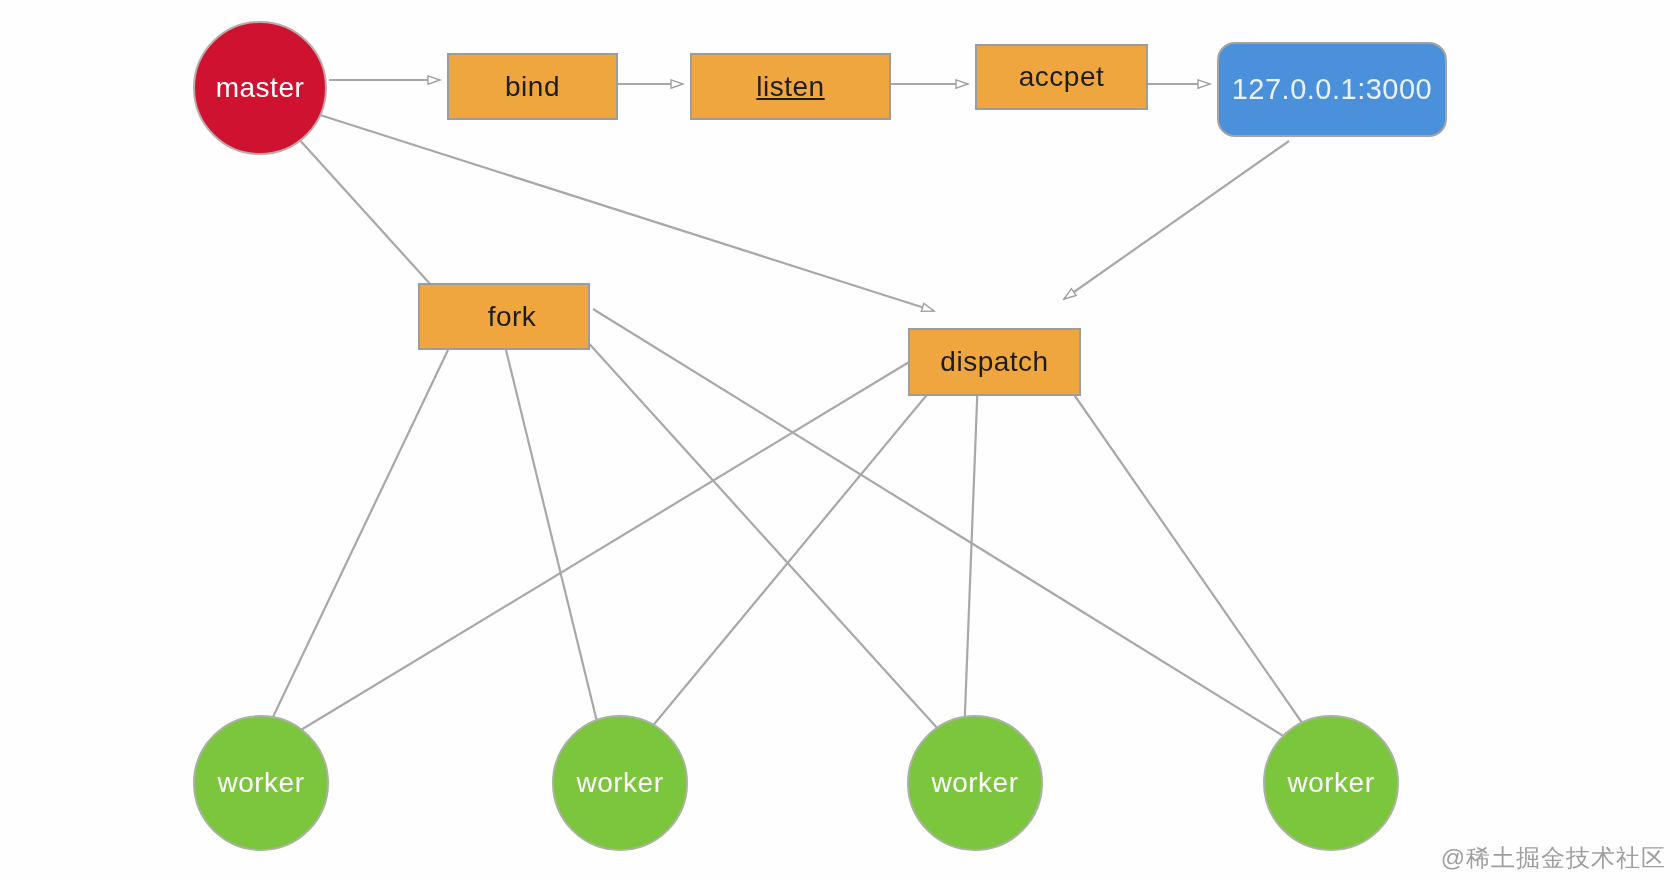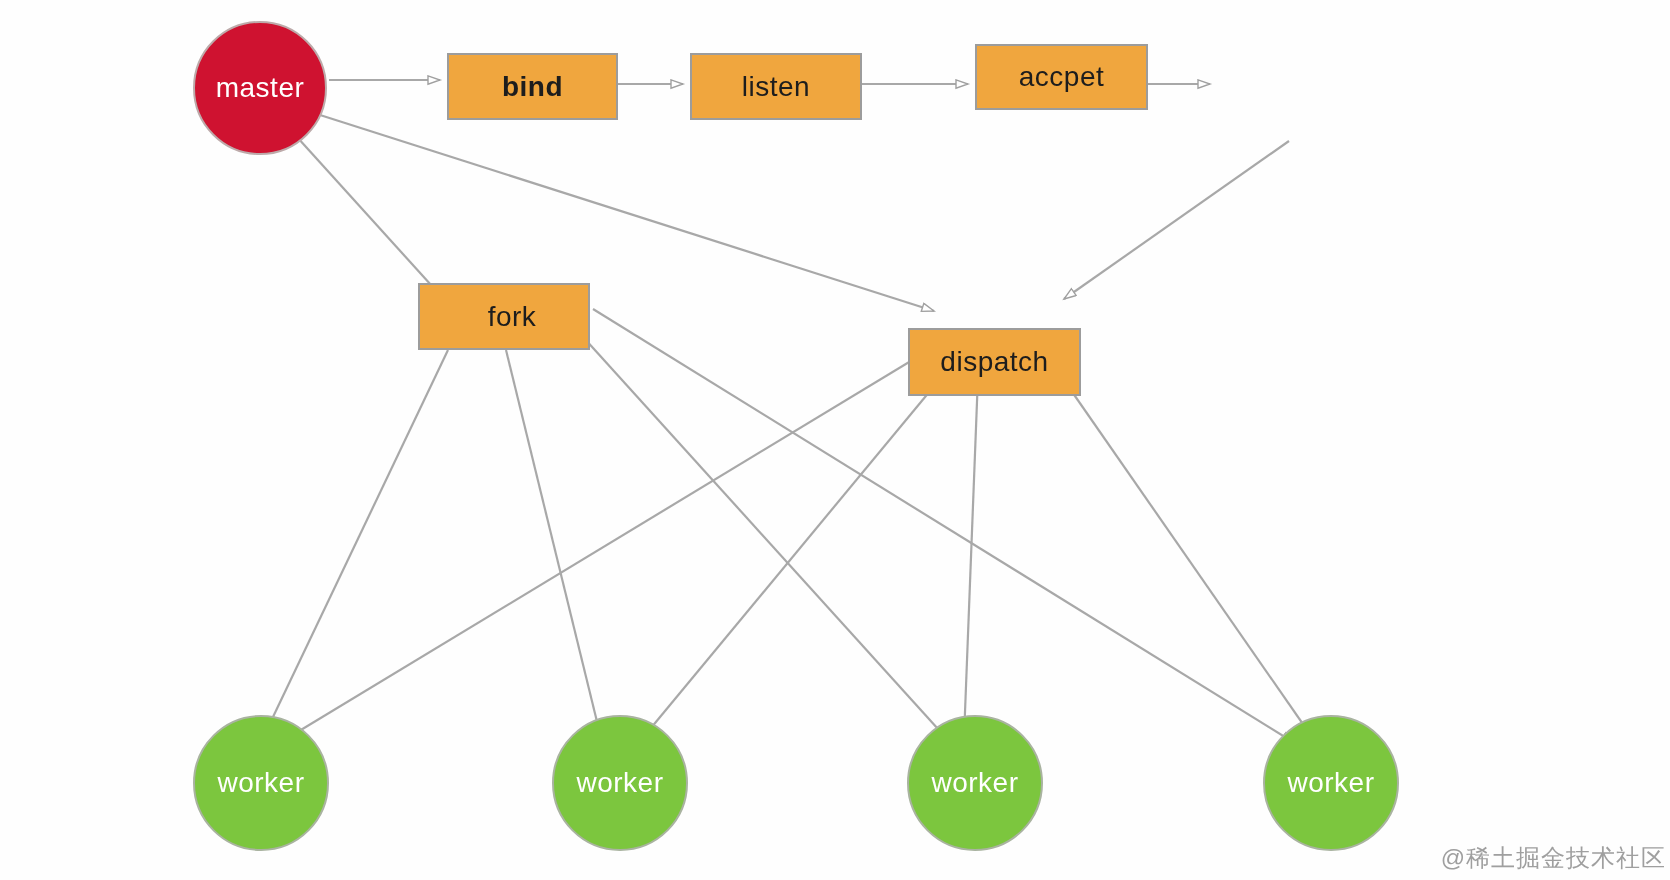--- a/index.html
+++ b/index.html
@@ -49,22 +49,22 @@
   .worker {
     width: 136px; height: 136px;
     top: 715px;
     background: #7cc63e;
     border: 2px solid #a9b3a0;
   }
   .worker-1 { left: 193px; }
   .worker-2 { left: 552px; }
   .worker-3 { left: 907px; }
   .worker-4 { left: 1263px; }
-  .bind     { left: 447px;  top: 53px;  width: 171px; height: 67px; font-weight: bold; }
-  .listen   { left: 690px;  top: 53px;  width: 172px; height: 67px; }
+  .bind     { left: 447px;  top: 53px;  width: 171px; height: 67px; }
+  .listen   { left: 690px;  top: 53px;  width: 201px; height: 67px; text-decoration: underline; }
   .accpet   { left: 975px;  top: 44px;  width: 173px; height: 66px; }
   .address  {
     left: 1217px; top: 42px;
     width: 230px; height: 95px;
     background: #4b90da;
     border: 2px solid #a3a3a3;
     border-radius: 18px;
     color: #e9f2fc;
     font-size: 29px;
   }
@@ -113,20 +113,21 @@
   </svg>
 
   <div class="node circle master">master</div>
 
   <div class="node box bind">bind</div>
 
   <div class="node box listen">listen</div>
 
   <div class="node box accpet">accpet</div>
 
+  <div class="node address">127.0.0.1:3000</div>
 
   <div class="node box fork">fork</div>
 
   <div class="node box dispatch">dispatch</div>
 
   <div class="node circle worker worker-1">worker</div>
 
   <div class="node circle worker worker-2">worker</div>
 
   <div class="node circle worker worker-3">worker</div>

